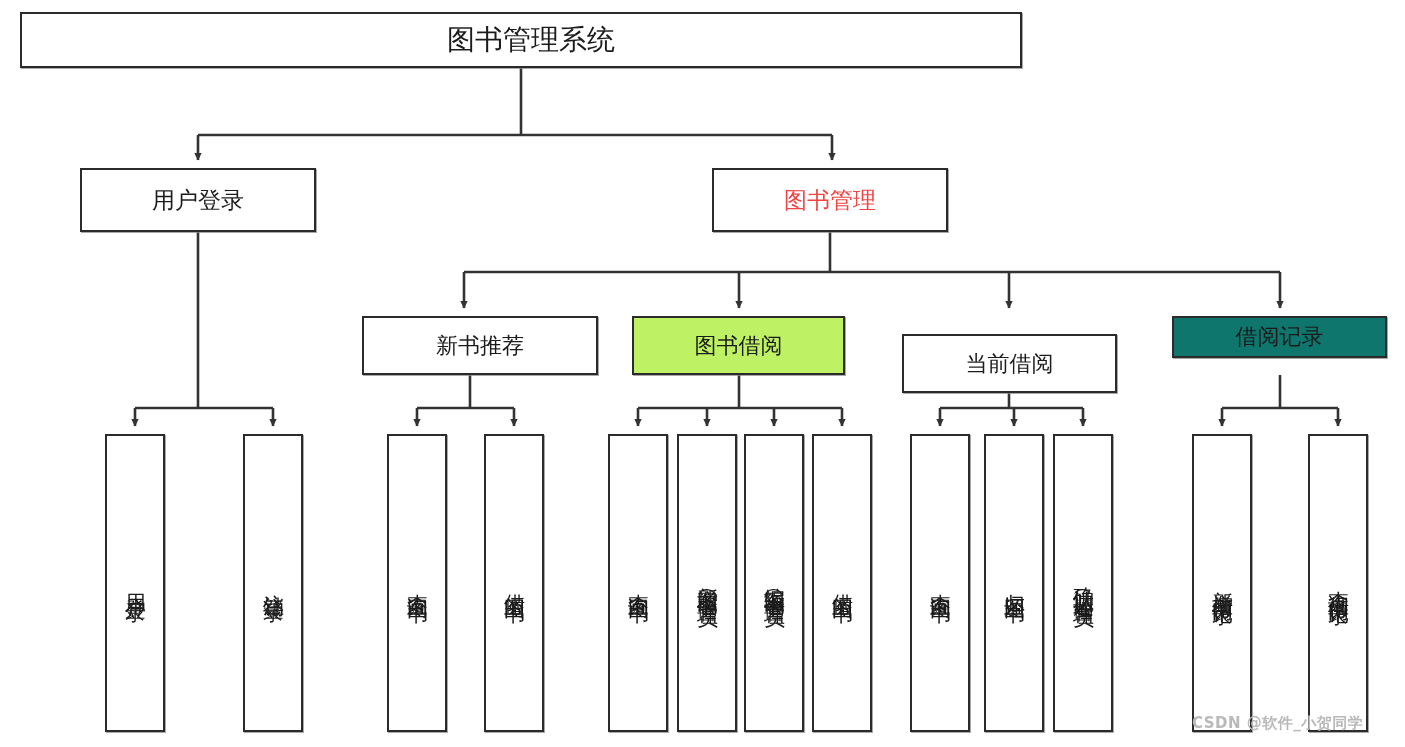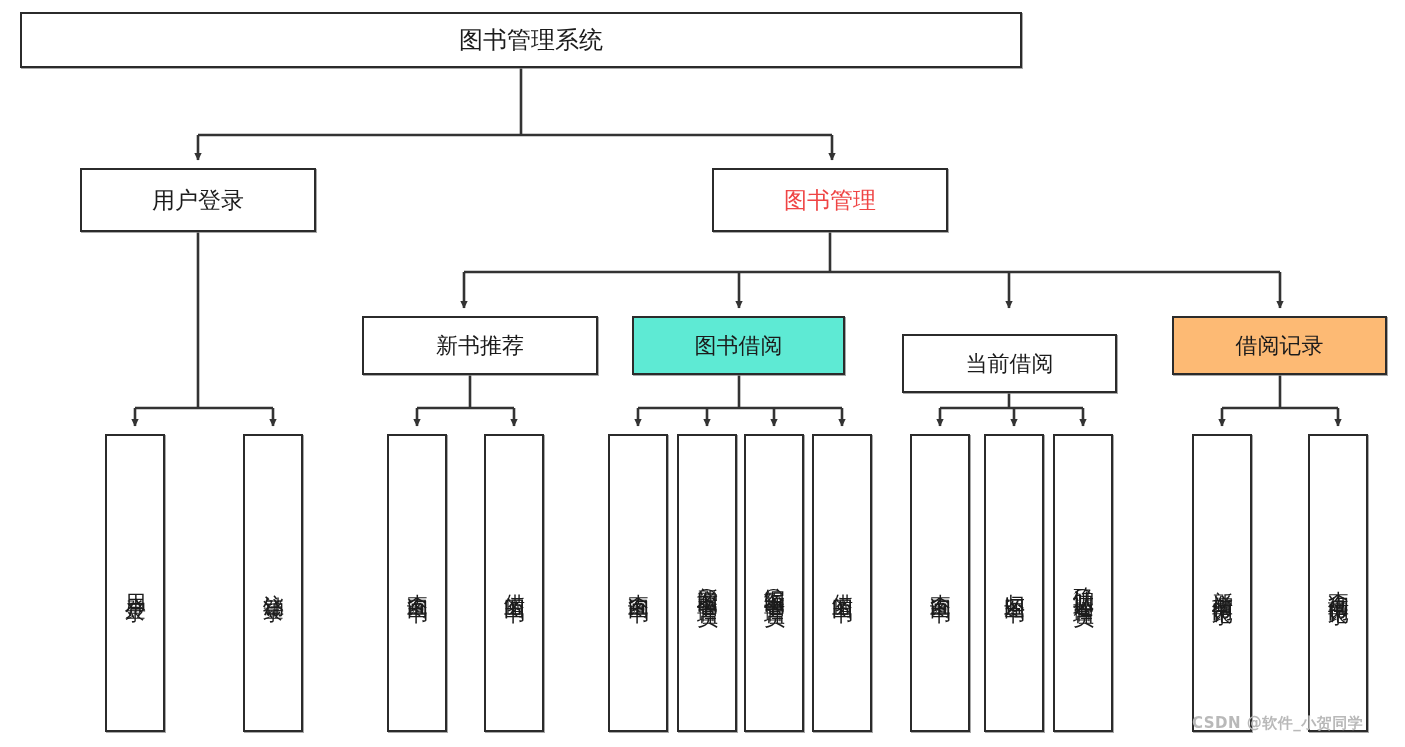--- a/index.html
+++ b/index.html
@@ -31,21 +31,21 @@
     box-sizing: border-box;
     background: #ffffff;
     border: 2px solid #2b2b2b;
     box-shadow: 1px 1px 0 rgba(140,140,140,0.75);
     display: flex;
     align-items: center;
     justify-content: center;
     color: #1b1b1b;
   }
   .node.root {
-    font-size: 24px;
+    font-size: 28px;
     padding-left: 20px;
   }
   .node.level1 {
     font-size: 23px;
   }
   .node.level2 {
     font-size: 22px;
   }
   .node.leaf {
     font-size: 21px;
@@ -131,27 +131,27 @@
   <div class="node level1" style="left: 80px; top: 168px; width: 236px; height: 64px; border-color: rgb(43, 43, 43); background: rgb(255, 255, 255); color: rgb(27, 27, 27);">
     <span>用户登录</span>
   </div>
   <div class="node level1" style="left: 712px; top: 168px; width: 236px; height: 64px; border-color: rgb(43, 43, 43); background: rgb(255, 255, 255); color: #ef4444;">
     <span>图书管理</span>
   </div>
 
   <div class="node level2" style="left: 362px; top: 316px; width: 236px; height: 59px; border-color: rgb(43, 43, 43); background: rgb(255, 255, 255); color: rgb(27, 27, 27);">
     <span>新书推荐</span>
   </div>
-  <div class="node level2" style="left: 632px; top: 316px; width: 213px; height: 59px; border-color: rgb(43, 43, 43); background: #5eead4; color: rgb(27, 27, 27); align-items: center;">
+  <div class="node level2" style="left: 632px; top: 316px; width: 213px; height: 59px; border-color: rgb(43, 43, 43); background: #bef264; color: rgb(27, 27, 27); align-items: center;">
     <span>图书借阅</span>
   </div>
   <div class="node level2" style="left: 902px; top: 334px; width: 215px; height: 59px; border-color: rgb(43, 43, 43); background: rgb(255, 255, 255); color: rgb(27, 27, 27);">
     <span>当前借阅</span>
   </div>
-  <div class="node level2" style="left: 1172px; top: 316px; width: 215px; height: 59px; border-color: rgb(43, 43, 43); background: #fdba74; color: rgb(27, 27, 27);">
+  <div class="node level2" style="left: 1172px; top: 316px; width: 215px; height: 42px; border-color: rgb(43, 43, 43); background: #0f766e; color: rgb(27, 27, 27);">
     <span>借阅记录</span>
   </div>
 
   <div class="node leaf" style="left: 105px; top: 434px; width: 60px; height: 298px; border-color: rgb(43, 43, 43); background: rgb(255, 255, 255); color: rgb(27, 27, 27);">
     <span class="vlabel">用户登录</span>
   </div>
   <div class="node leaf" style="left: 243px; top: 434px; width: 60px; height: 298px; border-color: rgb(43, 43, 43); background: rgb(255, 255, 255); color: rgb(27, 27, 27);">
     <span class="vlabel">注销登录</span>
   </div>
   <div class="node leaf" style="left: 387px; top: 434px; width: 60px; height: 298px; border-color: rgb(43, 43, 43); background: rgb(255, 255, 255); color: rgb(27, 27, 27);">

